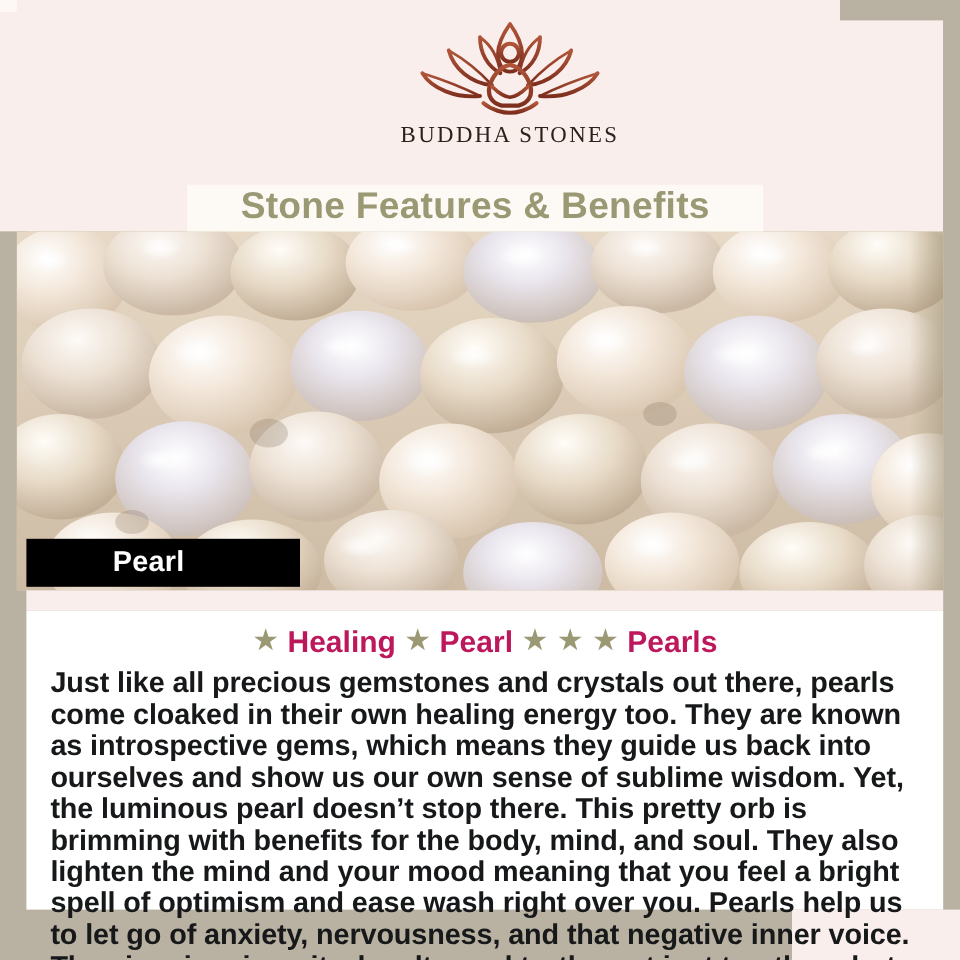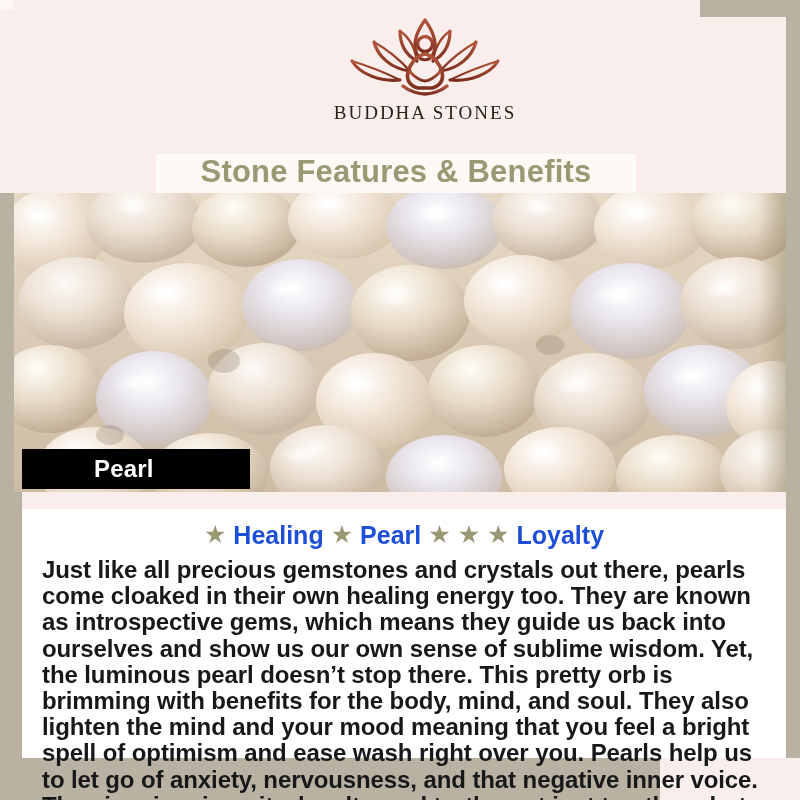--- a/index.html
+++ b/index.html
@@ -206,21 +206,21 @@
     gap: 7px;
   }
   .benefit .star {
     color: #9b9874;
     font-size: 25px;
     line-height: 1;
     position: relative;
     top: -1px;
   }
   .benefit .blabel {
-    color: #1d4ed8;
+    color: #be185d;
     font-size: 25px;
     font-weight: bold;
     line-height: 1;
   }
 
   .body-text {
     margin: 0;
     padding: 2px 18px 0 20px;
     font-size: 24px;
     line-height: 26.2px;
@@ -399,20 +399,20 @@
         <span class="blabel">Pearl</span>
       </span>
       <span class="benefit">
         <span class="star">★</span>
       </span>
       <span class="benefit">
         <span class="star">★</span>
       </span>
       <span class="benefit">
         <span class="star">★</span>
-        <span class="blabel">Loyalty</span>
+        <span class="blabel">Pearls</span>
       </span>
     </div>
 
     <p class="body-text">Just like all precious gemstones and crystals out there, pearls come cloaked in their own healing energy too. They are known as introspective gems, which means they guide us back into ourselves and show us our own sense of sublime wisdom. Yet, the luminous pearl doesn’t stop there. This pretty orb is brimming with benefits for the body, mind, and soul. They also lighten the mind and your mood meaning that you feel a bright spell of optimism and ease wash right over you. Pearls help us to let go of anxiety, nervousness, and that negative inner voice. They inspire sincerity, loyalty, and truth - not just to others but most importantly, to ourselves.</p>
   </div>
 
 </div>
 
 </body></html>

